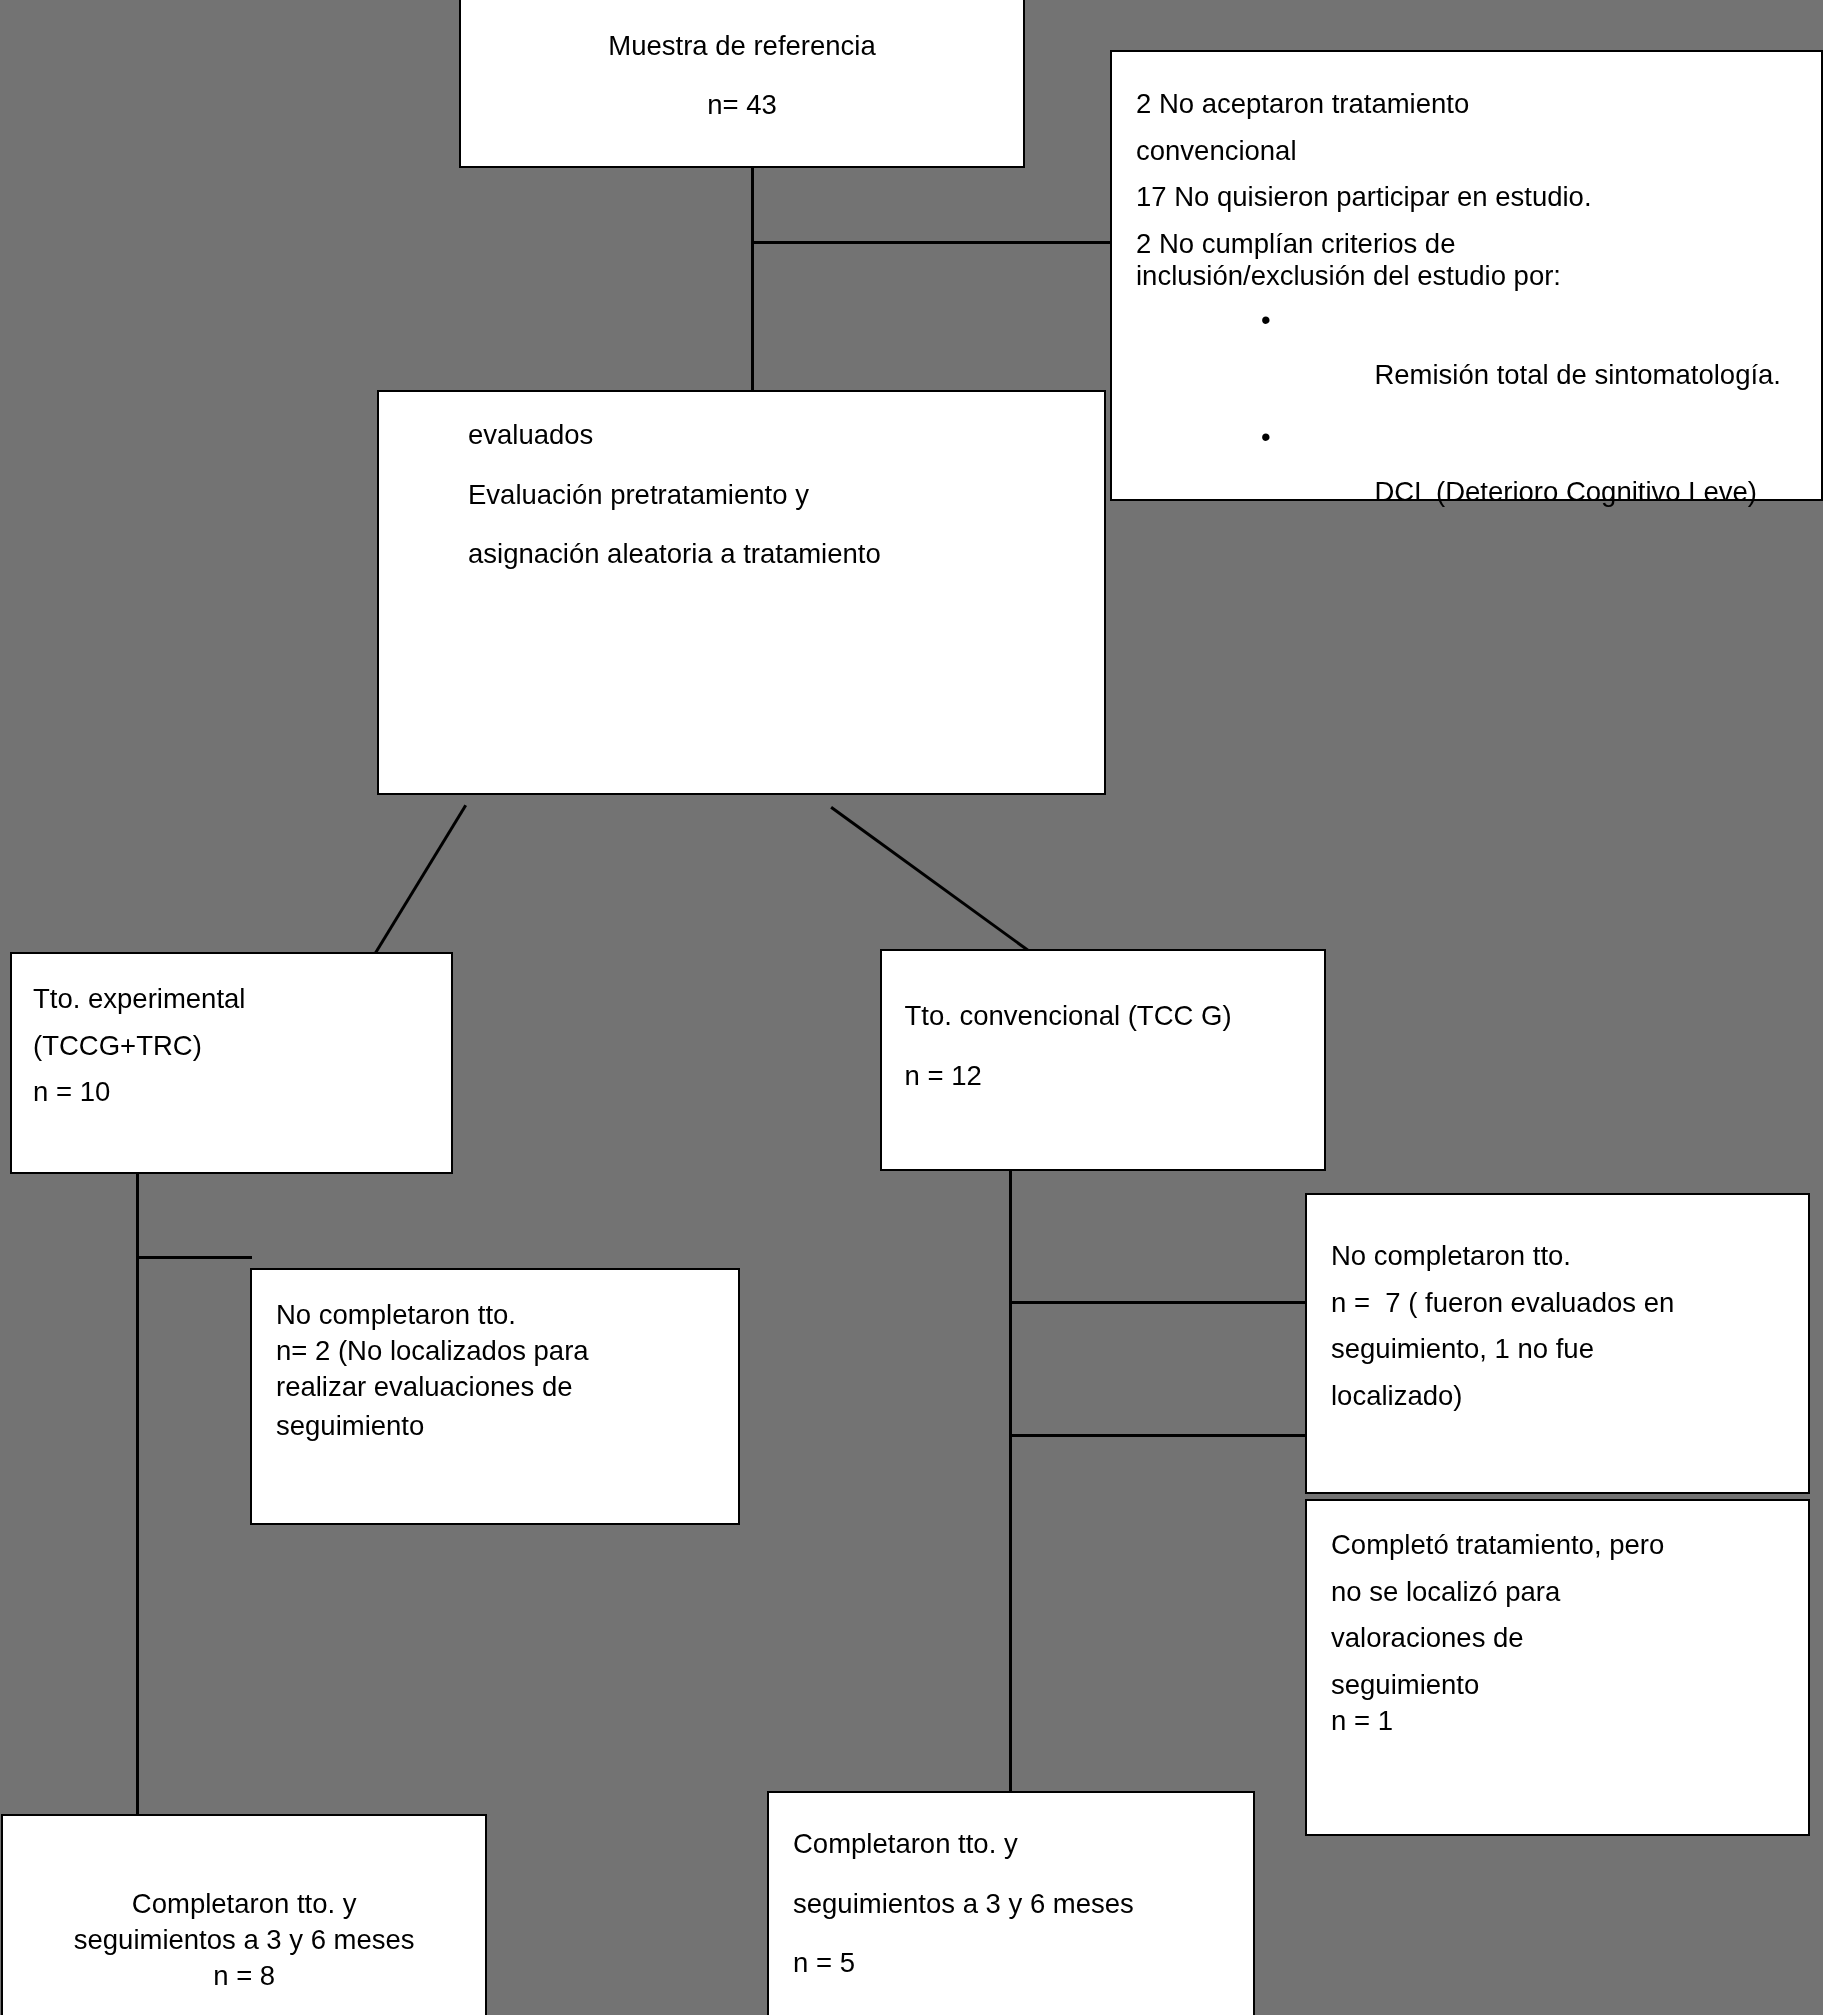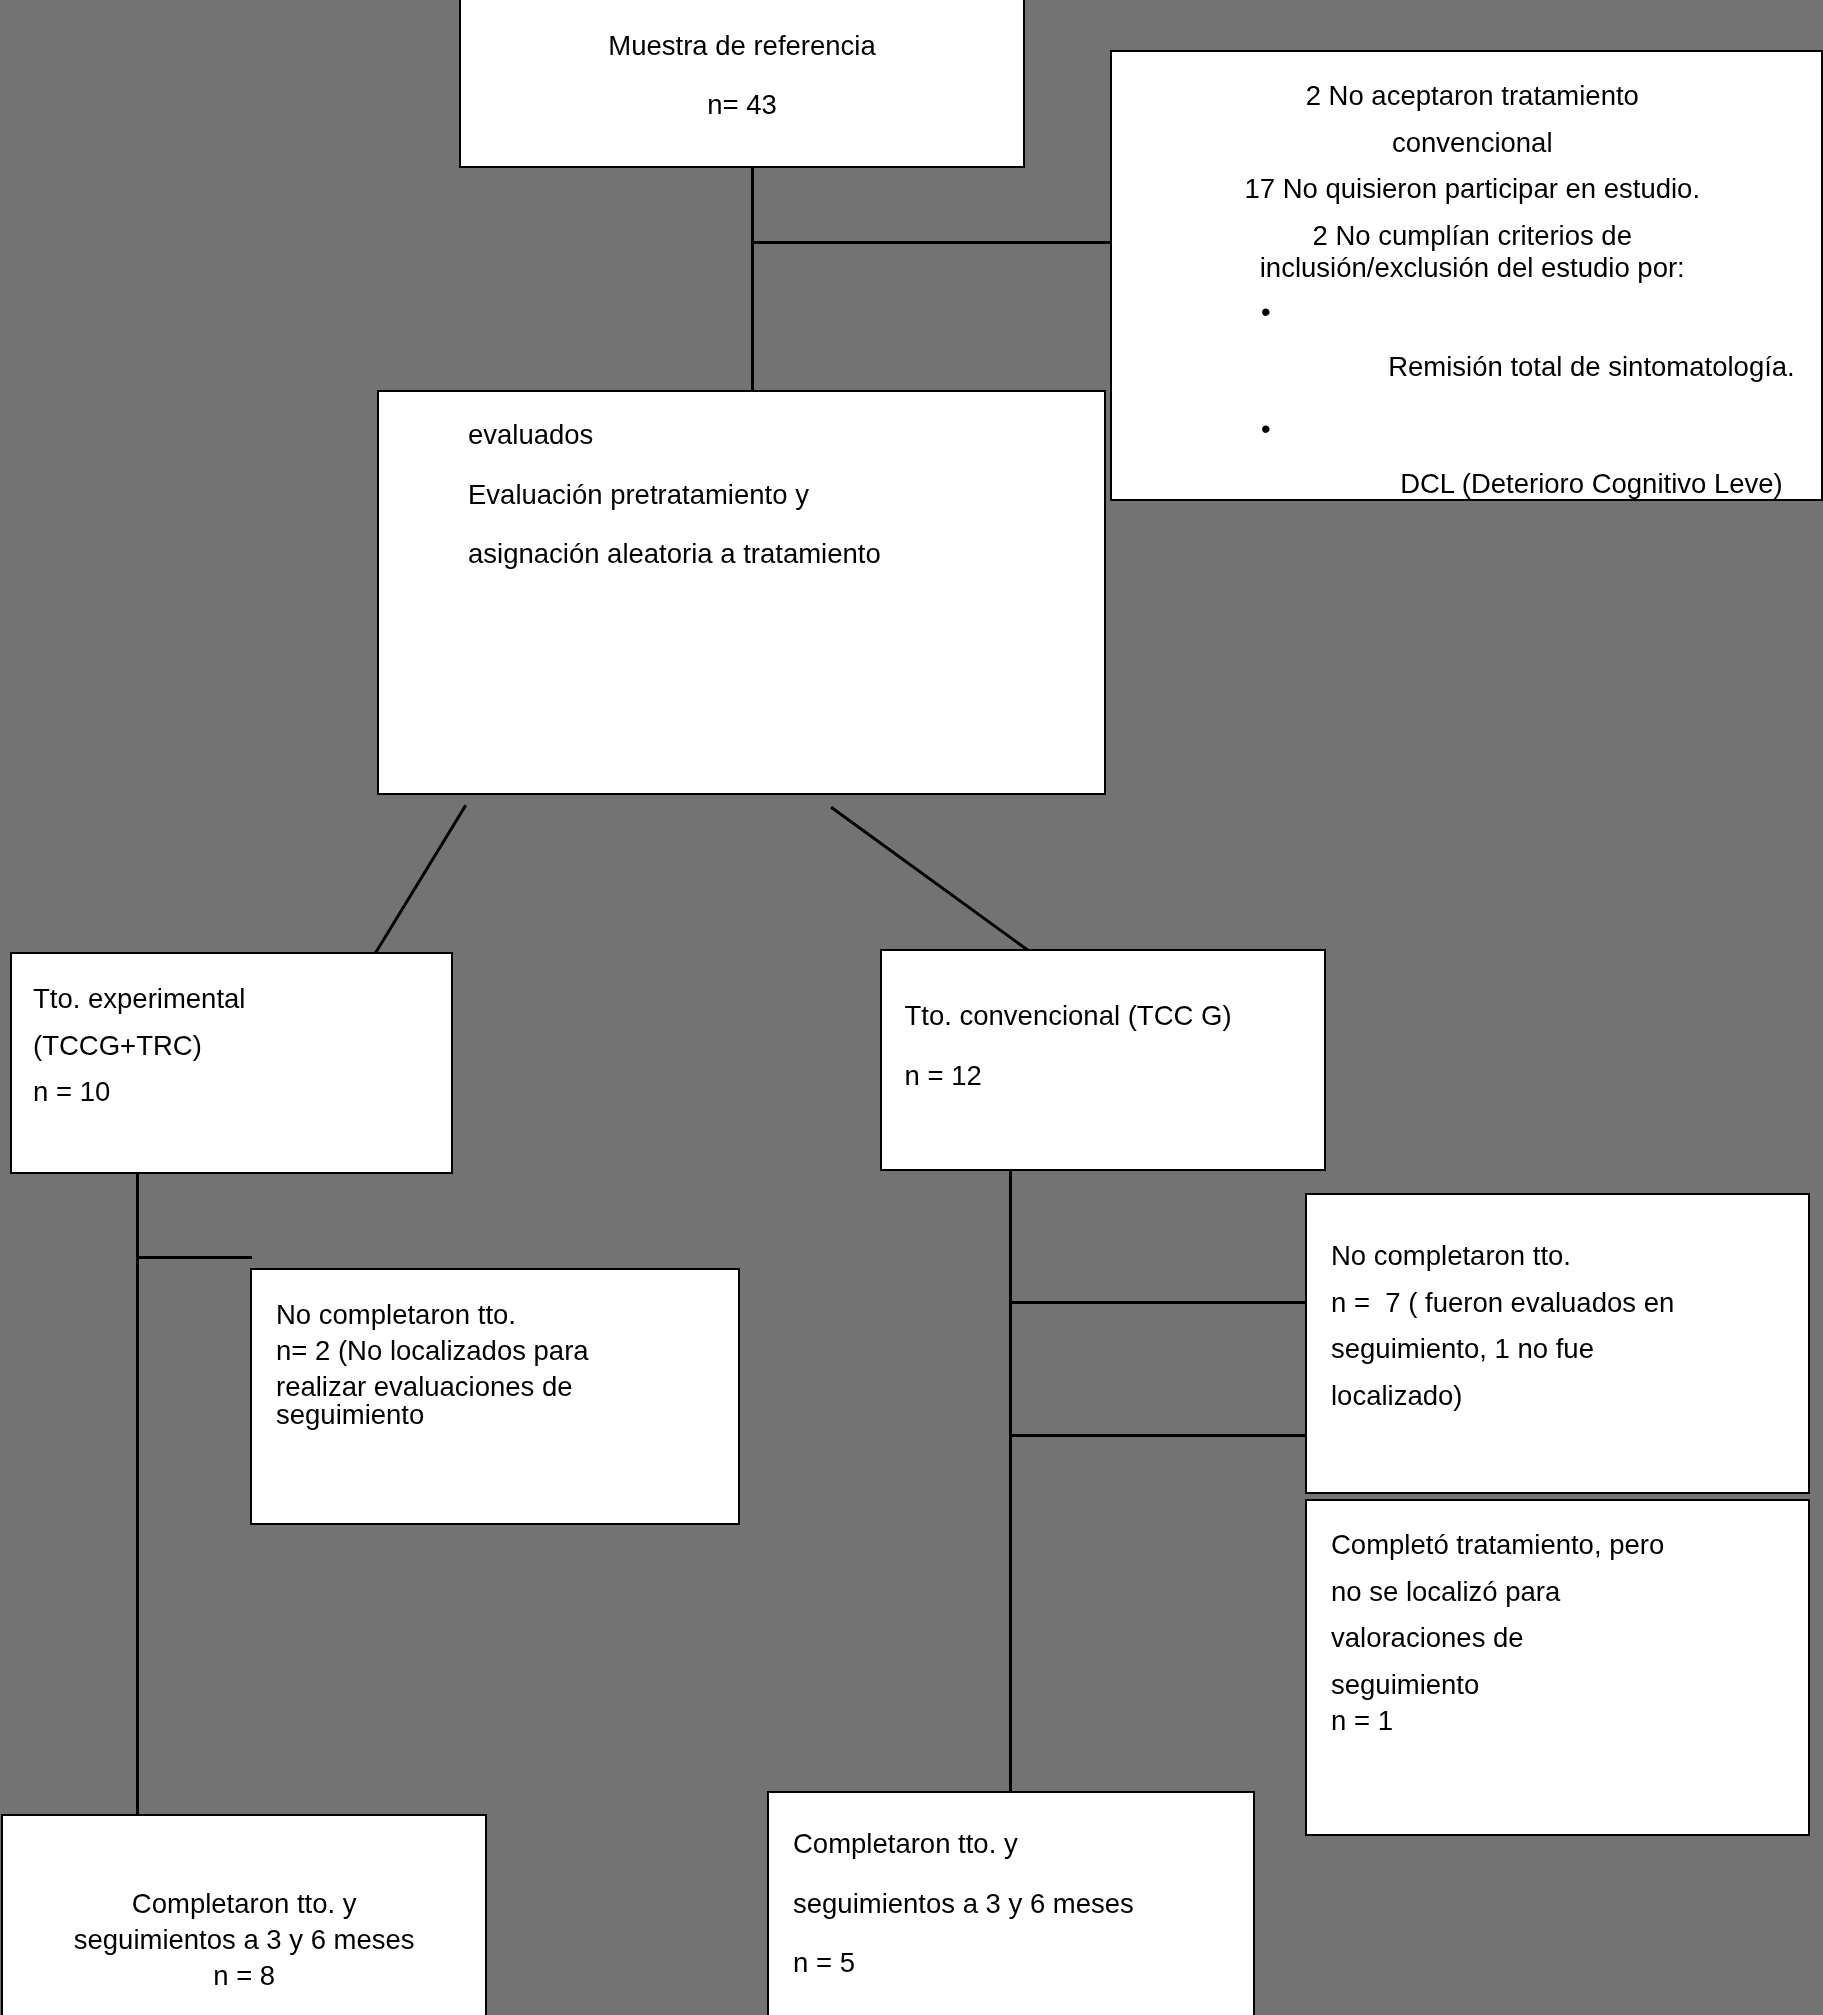--- a/index.html
+++ b/index.html
@@ -89,21 +89,21 @@
   <div class="connector hline" style="left:1009px; top:1434px; width:300px;"></div>
 
   <div class="box center" style="left:459px; top:-2.5px; width:566px; height:170px;">
     <div class="inner sp-wide" style="top:32px;">
       <span class="ln">Muestra de referencia</span>
       <span class="ln">n= 43</span>
     </div>
   </div>
 
   <div class="box" style="left:1110px; top:50px; width:713px; height:451px;">
-    <div class="inner sp-mid" style="top:30px; left:24px; right:12.5px; text-align:center;">
+    <div class="inner sp-mid" style="top:38px; left:24px; right:12.5px; text-align:left;">
       <span class="ln">2 No aceptaron tratamiento</span>
       <span class="ln">convencional</span>
       <span class="ln">17 No quisieron participar en estudio.</span>
       <span class="ln" style="margin-bottom:5px;">2 No cumplían criterios de</span>
       <span class="ln" style="margin-bottom:16px;">inclusión/exclusión del estudio por:</span>
       <ul class="bullets" style="margin-left:125px;">
         <li>
           <span class="bdot">•</span>
           <span>Remisión total de sintomatología.</span>
         </li>
@@ -135,21 +135,21 @@
     <div class="inner sp-wide" style="top:51px; left:22.5px; right:12.5px; text-align:left;">
       <span class="ln">Tto. convencional (TCC G)</span>
       <span class="ln">n = 12</span>
     </div>
   </div>
 
   <div class="box" style="left:250px; top:1268px; width:490px; height:257px;">
     <div class="inner sp-tight" style="top:31px; left:24px; right:12.5px; text-align:left;">
       <span class="ln" style="margin-bottom:8.7px;">No completaron tto.</span>
       <span class="ln" style="margin-bottom:8.7px;">n= 2 (No localizados para</span>
-      <span class="ln" style="margin-bottom:0;">realizar evaluaciones de</span>
+      <span class="ln" style="margin-bottom:11px;">realizar evaluaciones de</span>
       <span class="ln">seguimiento</span>
     </div>
   </div>
 
   <div class="box" style="left:1305px; top:1193px; width:505px; height:301px;">
     <div class="inner sp-mid" style="top:47px; left:24px; right:12.5px; text-align:left;">
       <span class="ln">No completaron tto.</span>
       <span class="ln">n =  7 ( fueron evaluados en</span>
       <span class="ln">seguimiento, 1 no fue</span>
       <span class="ln">localizado)</span>

